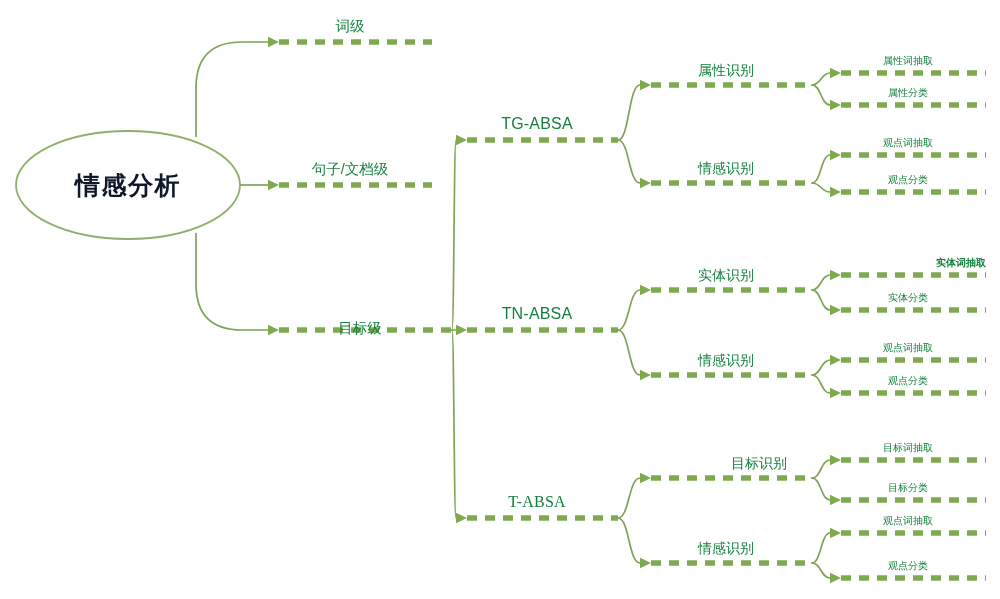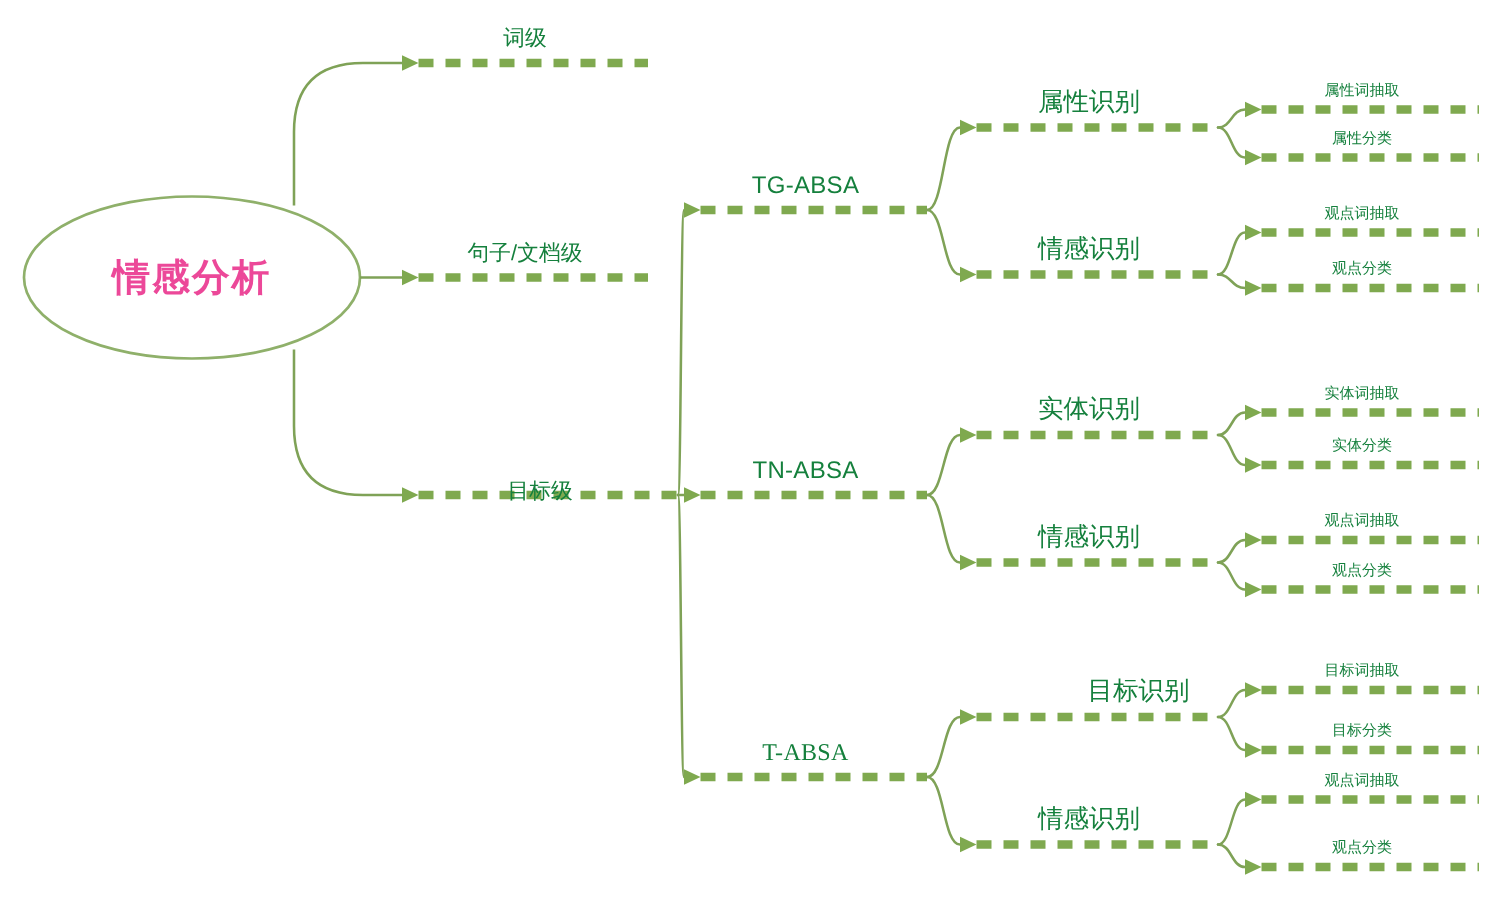--- a/index.html
+++ b/index.html
@@ -27,29 +27,29 @@
   .node-label {
     position: absolute;
     transform: translate(-50%, -100%);
     white-space: nowrap;
     color: #15803d;
     line-height: 1.1;
     pointer-events: none;
   }
   .lvl1 { font-size: 14.5px; }
   .lvl2 { font-size: 16px; letter-spacing: 0.2px; text-align: right; }
-  .lvl3 { font-size: 17px; }
+  .lvl3 { font-size: 14px; }
   .leaf { font-size: 10px; }
   .root-label {
     position: absolute;
     transform: translate(-50%, -50%);
     white-space: nowrap;
     font-size: 25px;
     font-weight: bold;
-    color: #ec4899;
+    color: #0f172a;
     letter-spacing: 1.5px;
     pointer-events: none;
   }
 </style>
 </head>
 <body>
 
 <div id="canvas">
   <svg id="wires" viewBox="0 0 1000 599" xmlns="http://www.w3.org/2000/svg">
       <defs>
@@ -186,21 +186,21 @@
       <div class="node-label lvl1" style="left: 360px; top: 337px;">目标级</div>
       <div class="node-label lvl2" style="left: 537px; top: 133px;">TG-ABSA</div>
       <div class="node-label lvl3" style="left: 726px; top: 78px;">属性识别</div>
       <div class="node-label leaf" style="left: 908px; top: 66px;">属性词抽取</div>
       <div class="node-label leaf" style="left: 908px; top: 98px;">属性分类</div>
       <div class="node-label lvl3" style="left: 726px; top: 176px;">情感识别</div>
       <div class="node-label leaf" style="left: 908px; top: 148px;">观点词抽取</div>
       <div class="node-label leaf" style="left: 908px; top: 185px;">观点分类</div>
       <div class="node-label lvl2" style="left: 537px; top: 323px;">TN-ABSA</div>
       <div class="node-label lvl3" style="left: 726px; top: 283px;">实体识别</div>
-      <div class="node-label leaf" style="left: 908px; top: 268px;">实体词抽取</div>
+      <div class="node-label leaf" style="left: 961px; top: 268px; font-weight: bold;">实体词抽取</div>
       <div class="node-label leaf" style="left: 908px; top: 303px;">实体分类</div>
       <div class="node-label lvl3" style="left: 726px; top: 368px;">情感识别</div>
       <div class="node-label leaf" style="left: 908px; top: 353px;">观点词抽取</div>
       <div class="node-label leaf" style="left: 908px; top: 386px;">观点分类</div>
       <div class="node-label lvl2" style="left: 537px; top: 511px; font-family: Liberation Serif, serif;">T-ABSA</div>
       <div class="node-label lvl3" style="left: 759px; top: 471px;">目标识别</div>
       <div class="node-label leaf" style="left: 908px; top: 453px;">目标词抽取</div>
       <div class="node-label leaf" style="left: 908px; top: 493px;">目标分类</div>
       <div class="node-label lvl3" style="left: 726px; top: 556px;">情感识别</div>
       <div class="node-label leaf" style="left: 908px; top: 526px;">观点词抽取</div>

